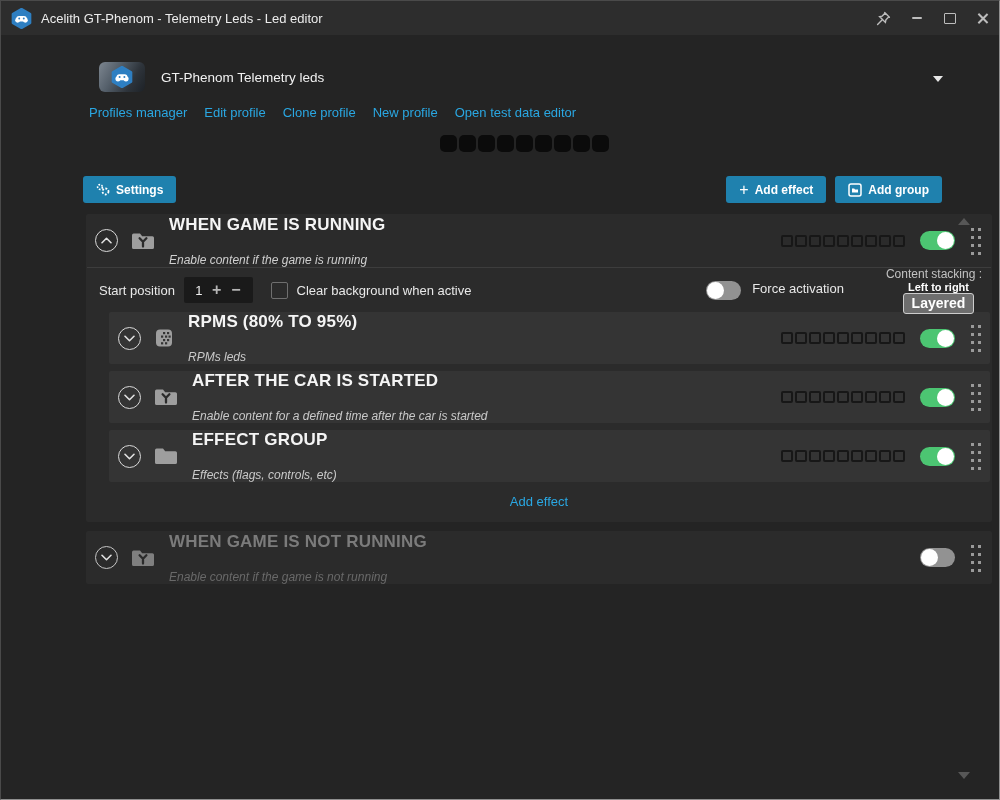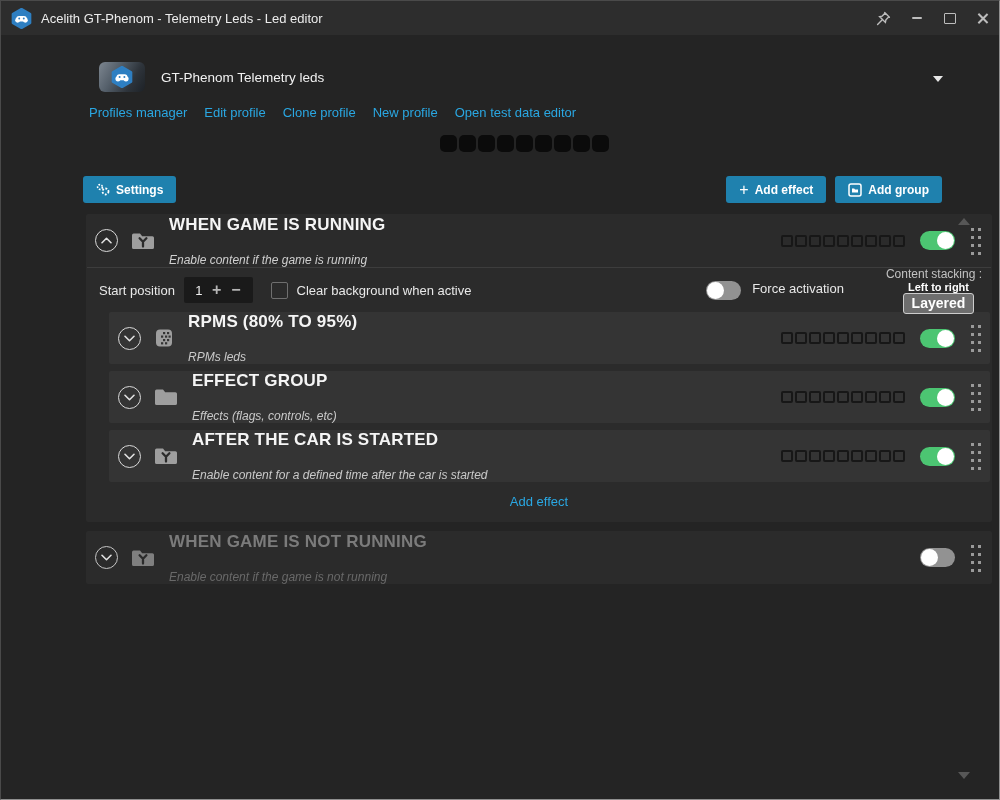--- a/index.html
+++ b/index.html
@@ -303,58 +303,58 @@
 
         <div class="nested-row">
           <div class="exp-circle">
             <svg width="11" height="7" viewBox="0 0 11 7">
                 <polyline points="1,1.3 5.5,5.7 10,1.3" fill="none" stroke="#e2e2e2" stroke-width="1.6" stroke-linecap="round" stroke-linejoin="round"></polyline>
               </svg>
           </div>
           <span class="hicon">
             <svg width="24" height="20" viewBox="0 0 24 20">
                 <use href="#def-folder"></use>
+                <use href="#def-branch-y"></use>
+              </svg>
+          </span>
+          <div class="htext">
+            <div class="htitle">AFTER THE CAR IS STARTED</div>
+            <div class="hsub">Enable content for a defined time after the car is started</div>
+          </div>
+          <div class="hright">
+            <div class="leds">
+                <i></i>
+                <i></i>
+                <i></i>
+                <i></i>
+                <i></i>
+                <i></i>
+                <i></i>
+                <i></i>
+                <i></i>
+              </div>
+            <div class="toggle on"></div>
+            <div class="grip"></div>
+          </div>
+        </div>
+
+        <div class="nested-row">
+          <div class="exp-circle">
+            <svg width="11" height="7" viewBox="0 0 11 7">
+                <polyline points="1,1.3 5.5,5.7 10,1.3" fill="none" stroke="#e2e2e2" stroke-width="1.6" stroke-linecap="round" stroke-linejoin="round"></polyline>
+              </svg>
+          </div>
+          <span class="hicon">
+            <svg width="24" height="20" viewBox="0 0 24 20">
+                <use href="#def-folder"></use>
               </svg>
           </span>
           <div class="htext">
             <div class="htitle">EFFECT GROUP</div>
             <div class="hsub">Effects (flags, controls, etc)</div>
-          </div>
-          <div class="hright">
-            <div class="leds">
-                <i></i>
-                <i></i>
-                <i></i>
-                <i></i>
-                <i></i>
-                <i></i>
-                <i></i>
-                <i></i>
-                <i></i>
-              </div>
-            <div class="toggle on"></div>
-            <div class="grip"></div>
-          </div>
-        </div>
-
-        <div class="nested-row">
-          <div class="exp-circle">
-            <svg width="11" height="7" viewBox="0 0 11 7">
-                <polyline points="1,1.3 5.5,5.7 10,1.3" fill="none" stroke="#e2e2e2" stroke-width="1.6" stroke-linecap="round" stroke-linejoin="round"></polyline>
-              </svg>
-          </div>
-          <span class="hicon">
-            <svg width="24" height="20" viewBox="0 0 24 20">
-                <use href="#def-folder"></use>
-                <use href="#def-branch-y"></use>
-              </svg>
-          </span>
-          <div class="htext">
-            <div class="htitle">AFTER THE CAR IS STARTED</div>
-            <div class="hsub">Enable content for a defined time after the car is started</div>
           </div>
           <div class="hright">
             <div class="leds">
                 <i></i>
                 <i></i>
                 <i></i>
                 <i></i>
                 <i></i>
                 <i></i>
                 <i></i>

